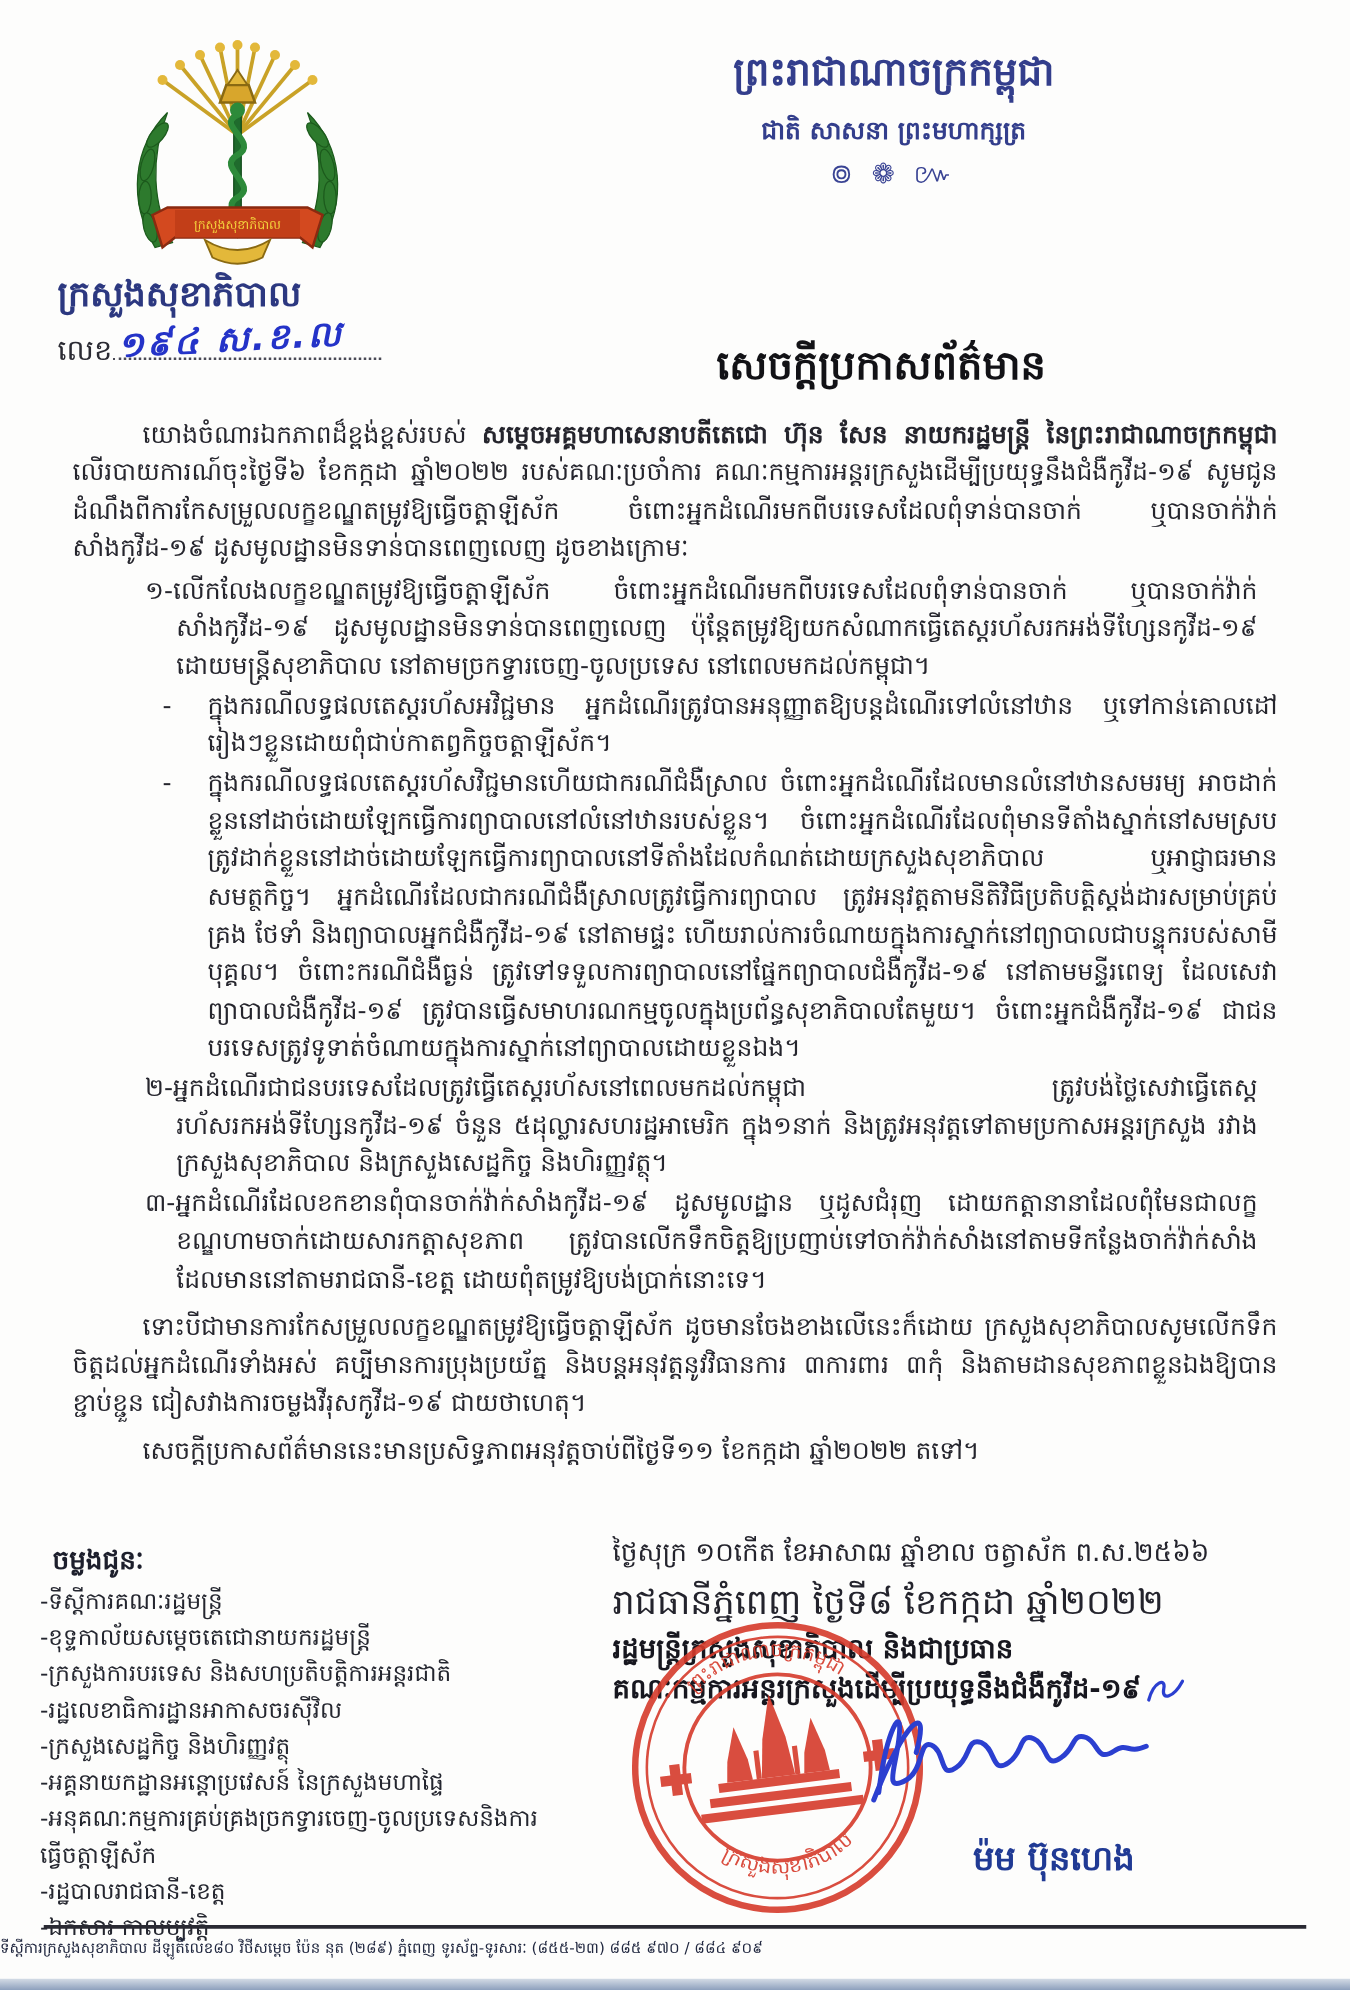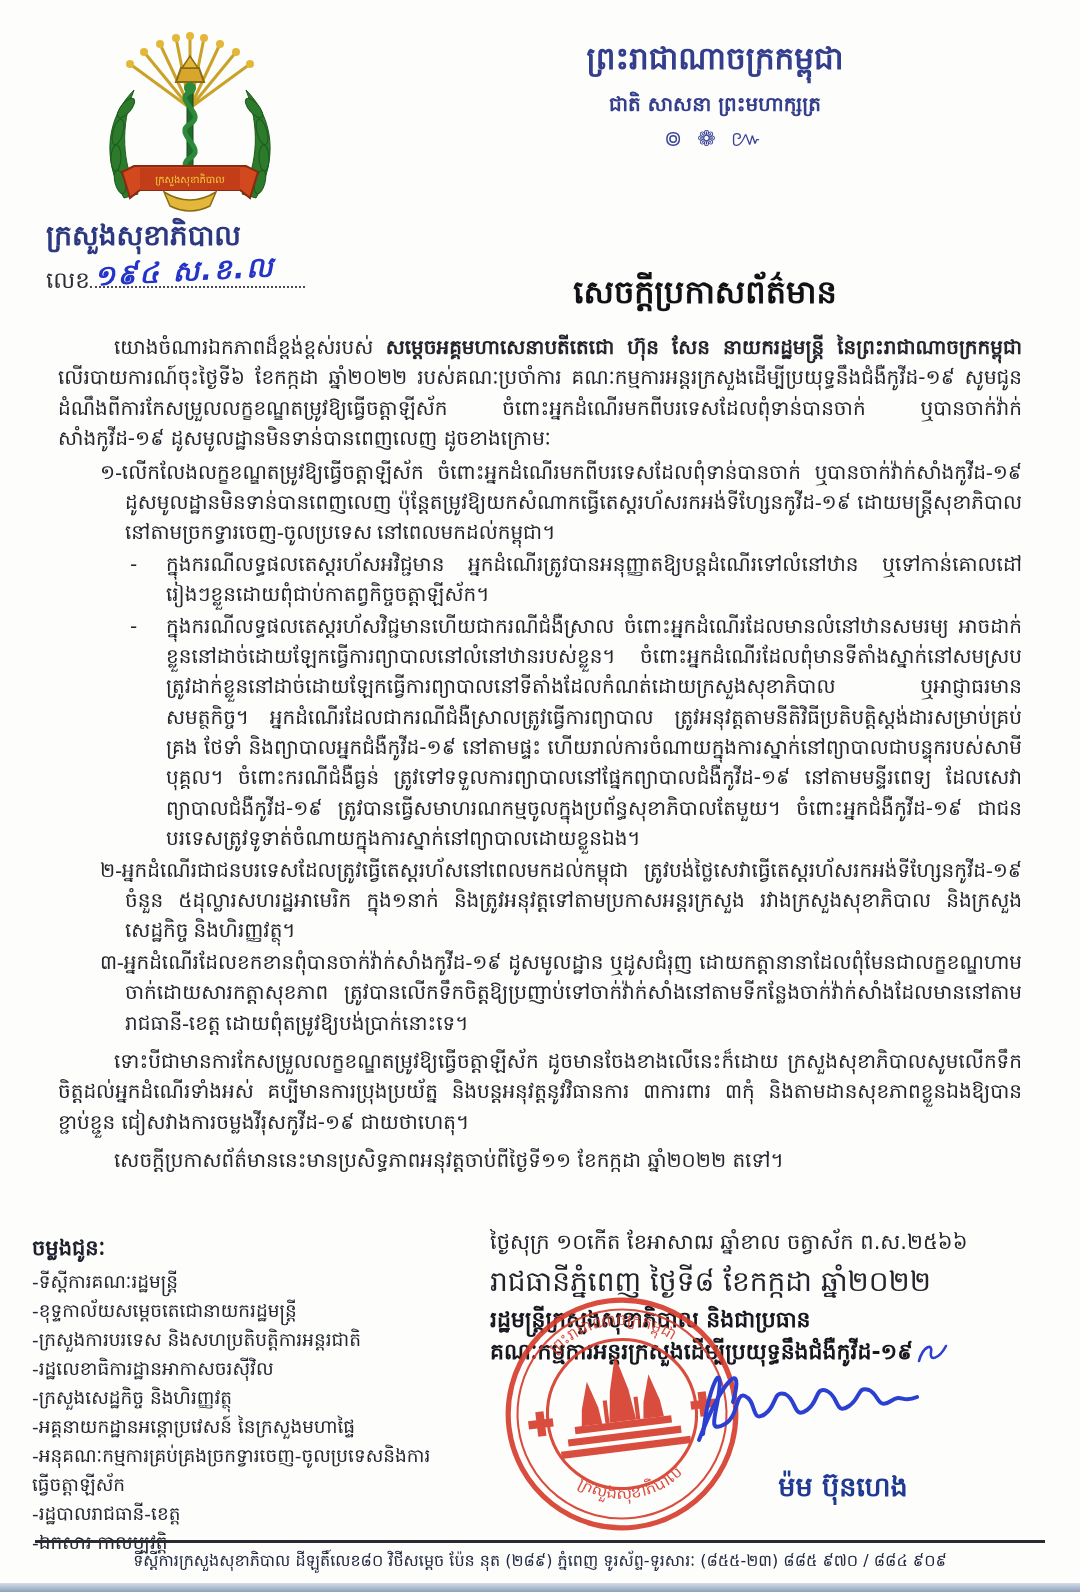--- a/index.html
+++ b/index.html
@@ -33,40 +33,40 @@
     position:absolute; left:360px; top:272px; width:690px;
     text-align:center; font-size:32px; font-weight:bold; color:#121216;
   }
   
   .body-text {
     position:absolute; left:58px; top:332px; width:964px;
     font-size:20px; line-height:1.52; text-align:justify; color:#25252d;
   }
   .para { margin:0 0 3px 0; }
   .intro, .closing { text-indent:56px; }
-  .numbered { padding-left:67px; text-indent:-25px; margin:1px 0;font-family:Liberation Serif, serif; }
+  .numbered { padding-left:67px; text-indent:-25px; margin:1px 16px; }
   .bullet { display:flex; margin:1px 0 1px 72px; }
   .bullet .dash { flex:none; width:36px; }
   .bullet .btxt { flex:1; text-align:justify; }
   .closing { margin-top:8px; }
   
   .cc-block { position:absolute; left:32px; top:1234px; width:480px; font-size:18.5px; line-height:29px; color:#24262f; }
-  .cc-title { font-size:21px; font-weight:bold; margin-bottom:4px; color:#1d1f2c; }
+  .cc-title { font-size:21px; font-weight:bold; margin-bottom:4px; color:#1d1f2c;margin-left:10px; }
   .cc-list { list-style:none; margin:0; padding:0; }
   .sign-block { position:absolute; left:490px; top:1226px; width:565px; color:#23232c; }
   .lunar-date { font-size:21px; line-height:1.6; }
   .place-date { font-size:28px; line-height:1.6; }
   .signer-role { font-size:22px; font-weight:bold; line-height:1.45; color:#17171f; }
   .signer-role.nowrap { white-space:nowrap; }
   .initial-mark { display:inline-block; vertical-align:middle; margin-left:2px; }
   .stamp { position:absolute; left:503px; top:1295px; width:238px; height:238px; opacity:0.9; transform:rotate(-7deg); }
   .signature { position:absolute; left:693px; top:1348px; width:245px; height:118px; }
   .signer-name { position:absolute; left:718px; top:1470px; width:250px; text-align:center; font-size:27px; font-weight:bold; color:#203a94; }
   .divider { position:absolute; left:35px; top:1540px; width:1010px; border-top:3px solid #2a2a33; }
-  .contact-line { position:absolute; left:0; top:1550px; width:100%; text-align:center; font-size:16px; color:#20273f; }
+  .contact-line { position:absolute; left:0; top:1550px; width:100%; font-size:12px; color:#20273f; }
   .bottom-edge { position:absolute; left:0; bottom:0; width:100%; height:9px; background:linear-gradient(#d4dce6,#8da0bd); }
 </style>
 </head>
 <body>
 
 <div class="page">
 
   <svg class="emblem" viewBox="0 0 252 192">
     <g>
       <g stroke="#c9a227" stroke-width="3" fill="none">

